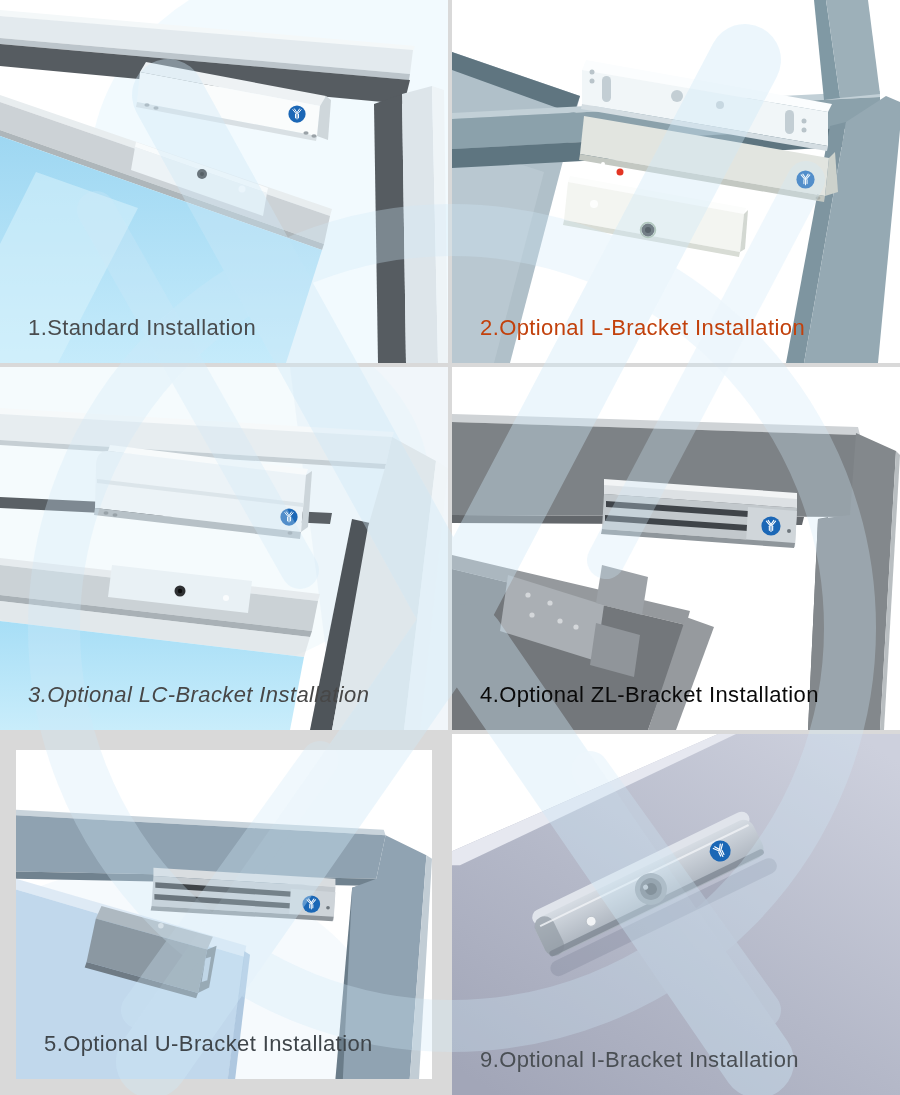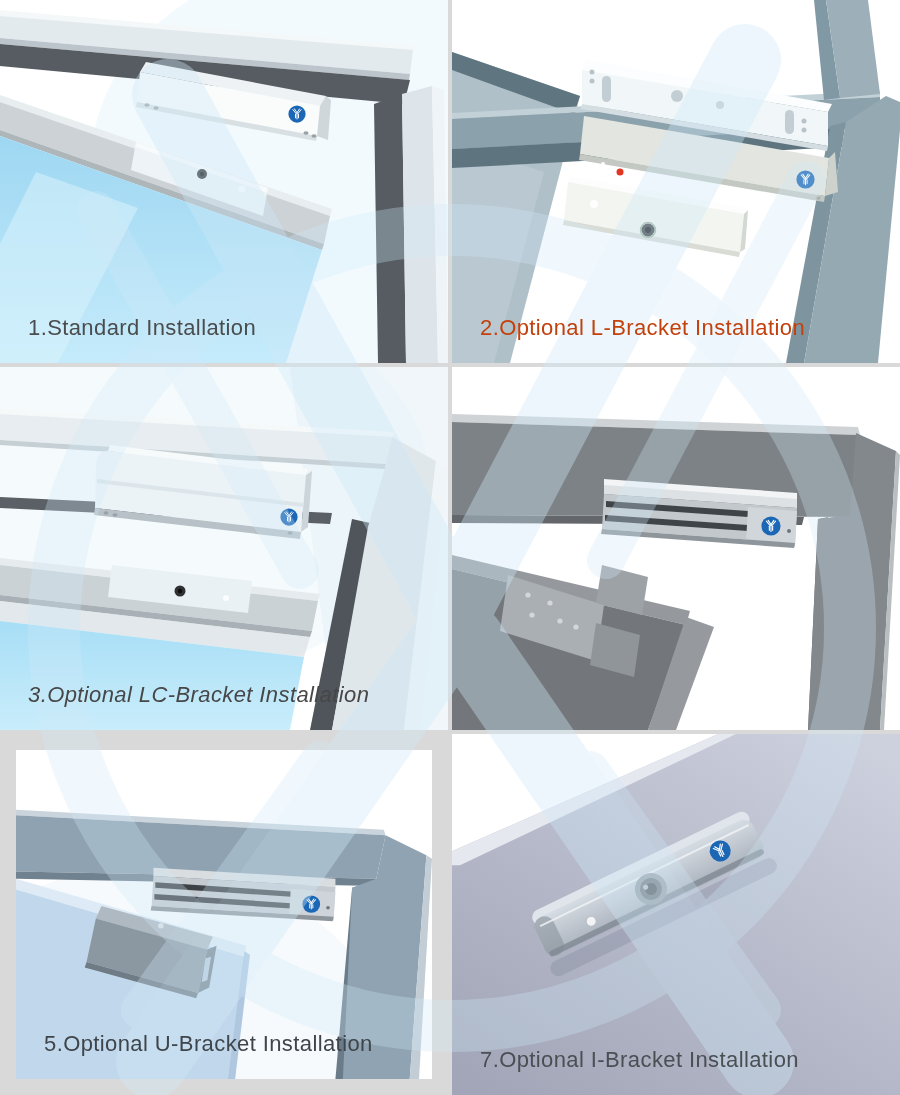--- a/index.html
+++ b/index.html
@@ -218,20 +218,21 @@
           <polygon points="152,118 345,132 345,141 152,127" fill="#dde1e4"></polygon>
           <polygon points="152,127 345,141 343,176 150,162" fill="#c2c8cc"></polygon>
           <polygon points="154,134 296,144 296,150 154,140" fill="#3f4449"></polygon>
           <polygon points="153,148 296,158 296,164 153,154" fill="#3f4449"></polygon>
           <polygon points="296,140 345,144 343,180 294,176" fill="#d0d6da"></polygon>
           <circle cx="337" cy="164" r="2" fill="#6e767c"></circle>
           <polygon points="150,162 343,176 342,181 149,167" fill="#8f969b"></polygon>
           <use href="#brandlogo" x="309" y="149" width="20" height="20"></use>
         </g>
       </svg>
+      <figcaption class="caption" style="color: rgb(10, 10, 10);">4.Optional ZL-Bracket Installation</figcaption>
     </figure>
 
     <figure class="panel" style="margin:16px">
       <svg class="art" viewBox="0 0 448 363" preserveAspectRatio="none">
         <rect x="0" y="0" width="448" height="363" fill="#ffffff"></rect>
         <ellipse cx="140" cy="330" rx="260" ry="200" fill="#e4f1fa" opacity="0.35"></ellipse>
         <g>
           <polygon points="0,66 396,88 398,94 0,72" fill="#c9d4dc"></polygon>
           <polygon points="0,72 398,94 388,142 0,134" fill="#8fa2b1"></polygon>
           <polygon points="0,134 388,142 386,150 0,142" fill="#70828f"></polygon>
@@ -292,21 +293,21 @@
           <rect x="80" y="141" width="232" height="2" fill="#eef1f5" opacity="0.85"></rect>
           <rect x="76" y="169" width="238" height="6" rx="3" fill="#7f8893" opacity="0.8"></rect>
           <circle cx="196" cy="157" r="16" fill="#99a2ab"></circle>
           <circle cx="196" cy="157" r="11" fill="#757d85"></circle>
           <circle cx="196" cy="157" r="6" fill="#565d64"></circle>
           <circle cx="192" cy="153" r="2.5" fill="#c3cad1" opacity="0.9"></circle>
           <circle cx="128" cy="160" r="5" fill="#f2f4f6" stroke="#b8bfc7" stroke-width="1"></circle>
           <use href="#brandlogo" x="264" y="142" width="22" height="22"></use>
         </g>
       </svg>
-      <figcaption class="caption" style="color: rgb(74, 79, 84);">7.Optional I-Bracket Installation</figcaption>
+      <figcaption class="caption" style="color: rgb(74, 79, 84);">9.Optional I-Bracket Installation</figcaption>
     </figure>
 
   </div>
 
   <svg class="watermark" viewBox="0 0 900 1095">
     <g fill="none" stroke="#cfe9f8" stroke-linecap="round" opacity="0.38">
       <circle cx="452" cy="628" r="398" stroke-width="52" opacity="0.8"></circle>
       <path d="M168,95 L446,598" stroke-width="72"></path>
       <path d="M96,210 L300,570" stroke-width="38" opacity="0.8"></path>
       <path d="M745,60 L462,598" stroke-width="72"></path>

